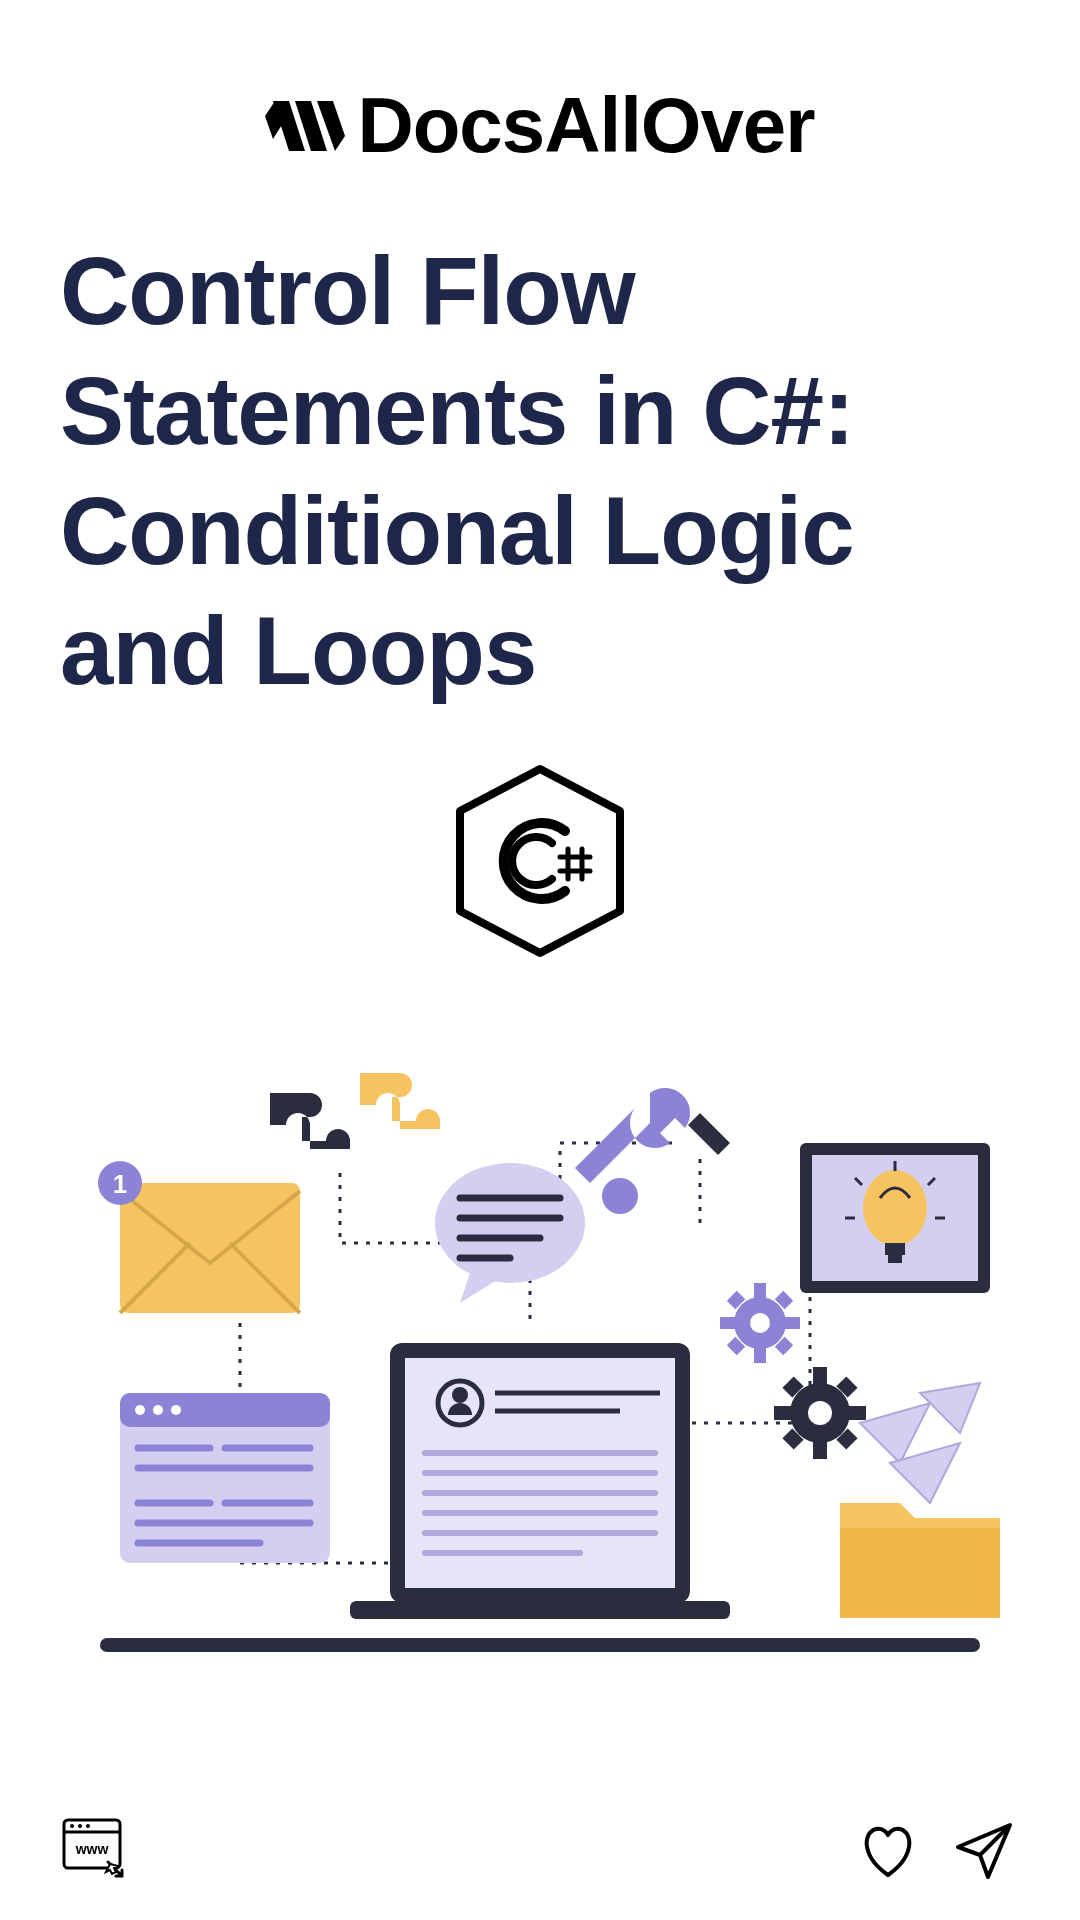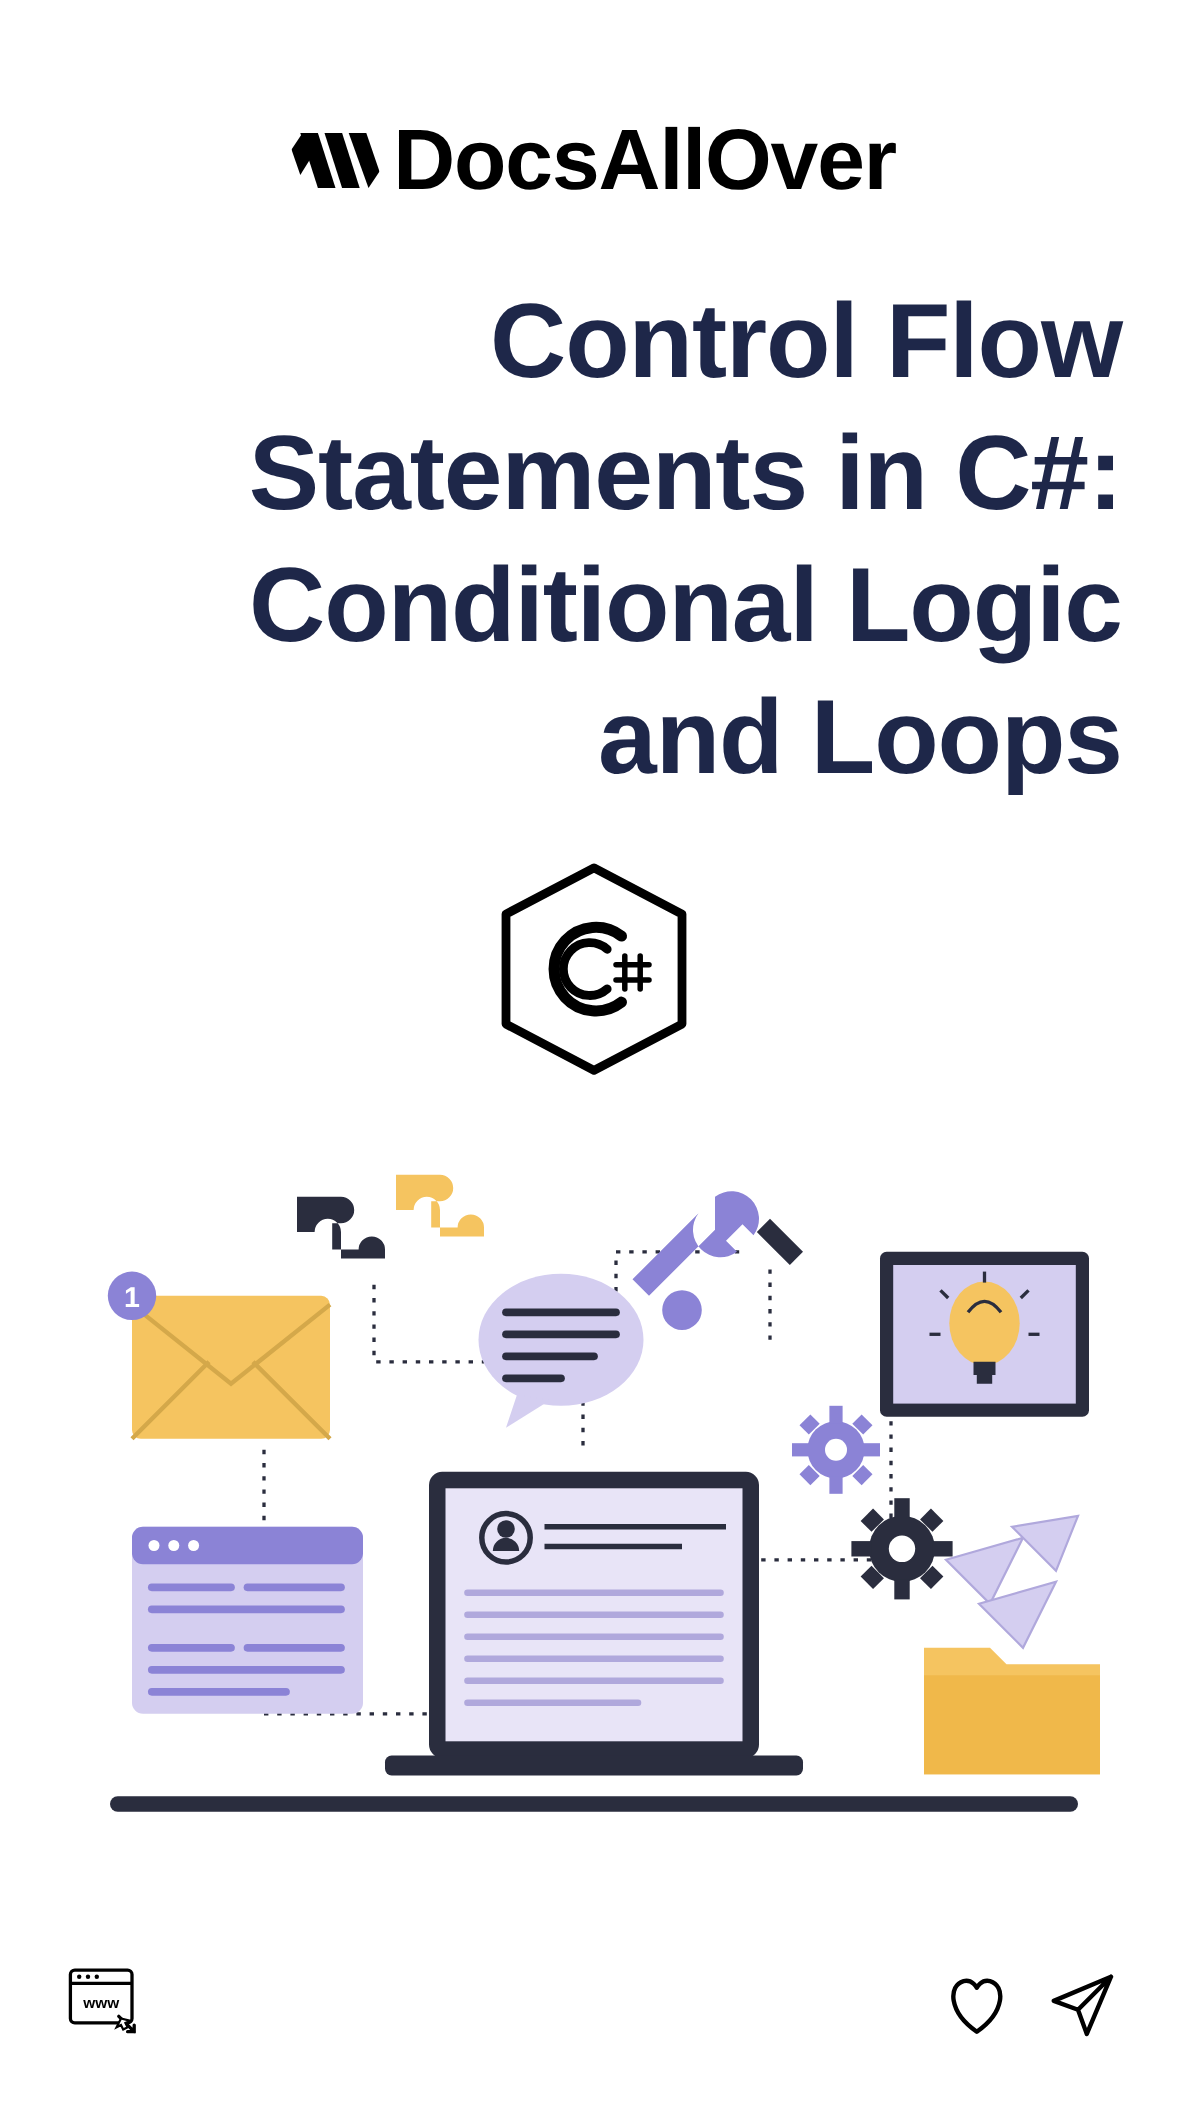--- a/index.html
+++ b/index.html
@@ -9,33 +9,33 @@
       background: #ffffff;
       font-family: -apple-system, BlinkMacSystemFont, 'Segoe UI', Arial, sans-serif;
       display: flex;
       flex-direction: column;
       overflow: hidden;
     }
     .header-logo {
       display: flex;
       align-items: center;
       justify-content: center;
-      margin-top: 100px;
+      margin-top: 80px;
       gap: 12px;
     }
     .logo-mark svg { display: block; }
     .brand-name {
       font-size: 78px;
       font-weight: 800;
       color: #000;
       letter-spacing: -1px;
     }
     .title-block {
       margin-top: 60px;
-      text-align: right;
+      text-align: left;
       padding: 0 60px;
     }
     .title-text {
       font-size: 96px;
       font-weight: 800;
       color: #1e2749;
       line-height: 1.25;
       letter-spacing: -1px;
     }
     .csharp-icon {
@@ -48,21 +48,21 @@
       display: flex;
       justify-content: center;
       align-items: center;
       margin-top: 30px;
       padding: 0 40px;
     }
     .footer {
       display: flex;
       justify-content: space-between;
       align-items: center;
-      padding: 40px 60px 60px 60px;
+      padding: 40px 60px 32px 60px;
     }
     .footer-left {
       display: flex;
       align-items: center;
       gap: 24px;
     }
     .site-url {
       font-size: 48px;
       font-weight: 400;
       color: #333;

